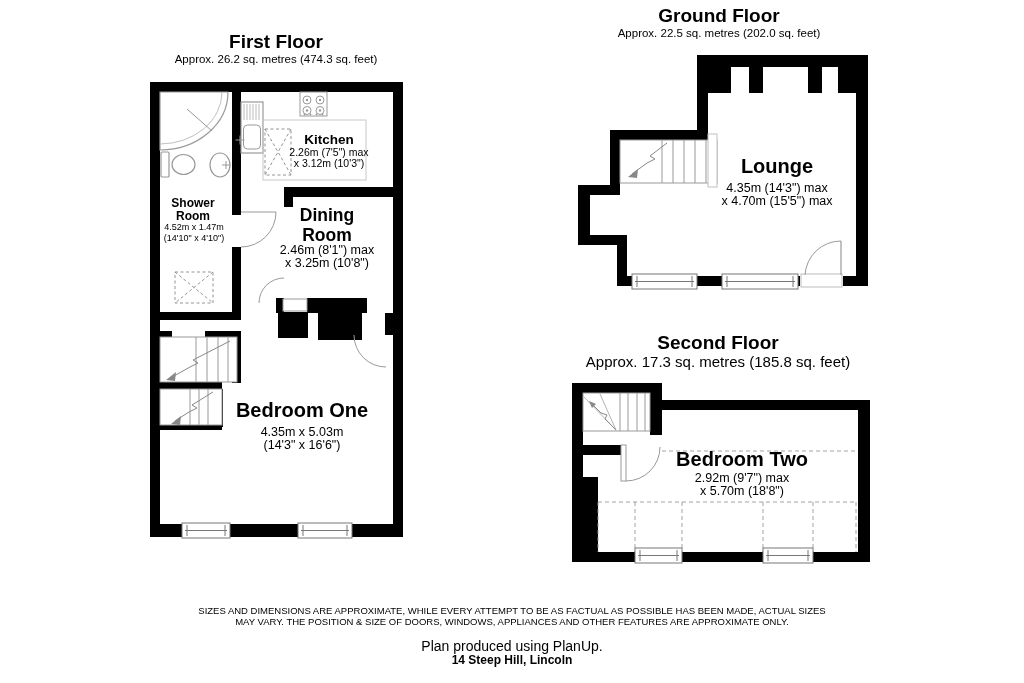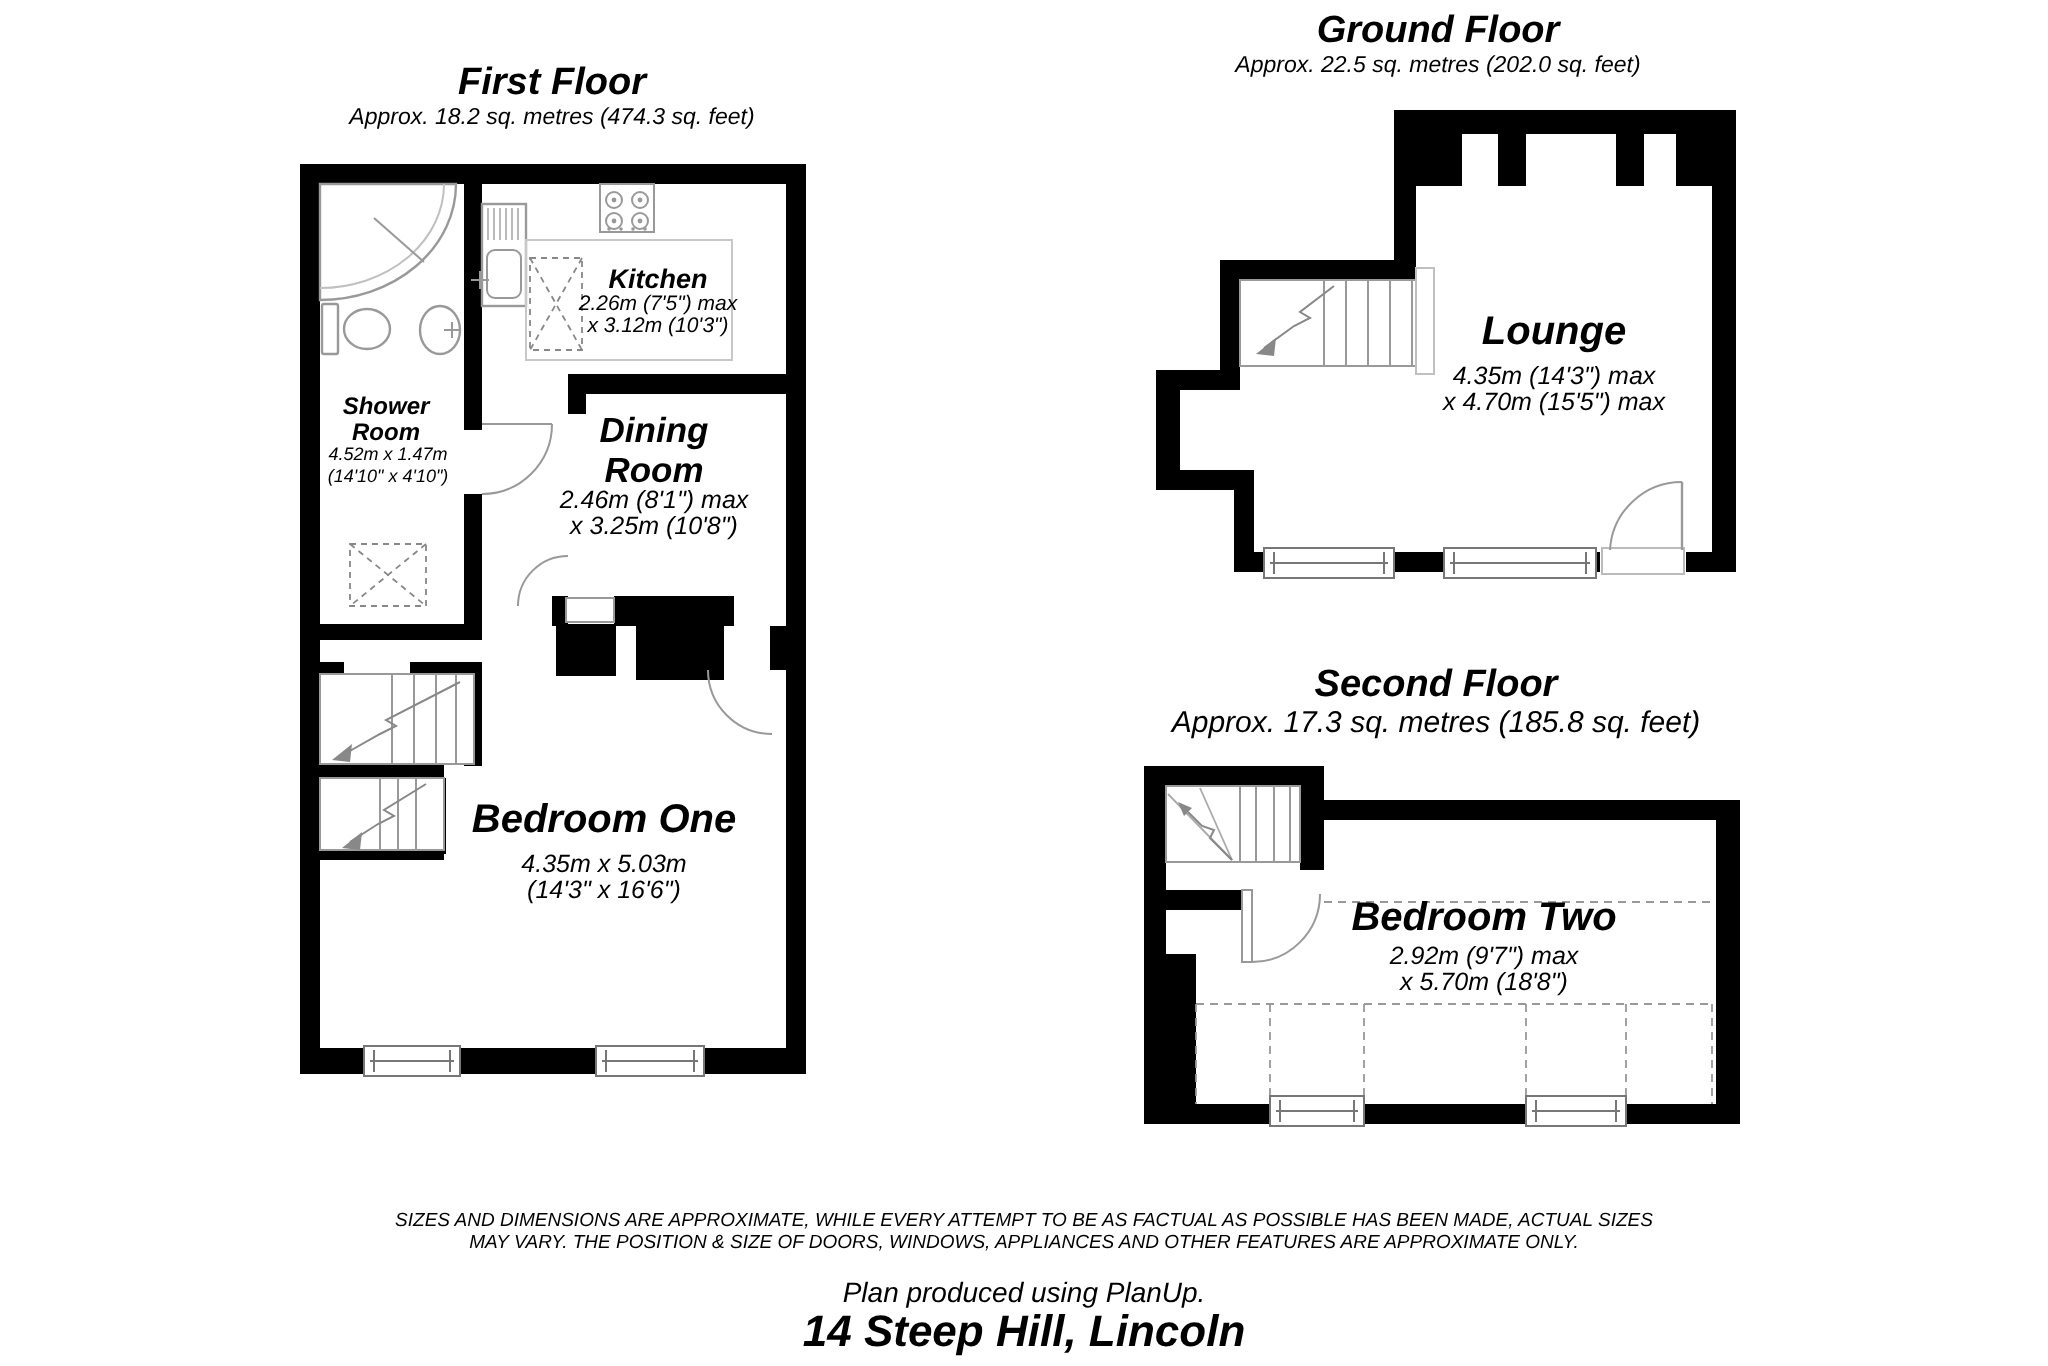--- a/index.html
+++ b/index.html
@@ -1,20 +1,20 @@
 <!DOCTYPE html>
 <html><head>
 <meta charset="utf-8">
 <style>
   html,body{margin:0;padding:0;background:#fff;}
   .page{position:relative;width:1024px;height:683px;background:#ffffff;
         font-family:"Liberation Sans",sans-serif;color:#000;overflow:hidden;}
   .page svg{position:absolute;left:0;top:0;}
   .lbl{position:absolute;transform:translateX(-50%);text-align:center;
-       white-space:nowrap;line-height:1.12;font-style:italic;}
+       white-space:nowrap;line-height:1.12;}
   .wrap{white-space:normal;}
   .b{font-weight:bold;}
 </style>
 </head>
 <body>
 
 <div class="page">
 
 <svg width="1024" height="683" viewBox="0 0 1024 683">
 
@@ -259,21 +259,21 @@
     <g>
       <rect x="763" y="548" width="50" height="15" fill="#fff" stroke="#777" stroke-width="1"></rect>
       <line x1="766" y1="555.5" x2="810" y2="555.5" stroke="#777" stroke-width="1"></line>
       <line x1="768" y1="550" x2="768" y2="561" stroke="#777" stroke-width="1"></line>
       <line x1="808" y1="550" x2="808" y2="561" stroke="#777" stroke-width="1"></line>
     </g>
   </g>
 </svg>
 
   <div class="lbl b" style="left:276px;top:31px;font-size:19px;">First Floor</div>
-  <div class="lbl" style="left:276px;top:53px;font-size:11.5px;">Approx. 18.2 sq. metres (474.3 sq. feet)</div>
+  <div class="lbl" style="left:276px;top:53px;font-size:11.5px;">Approx. 26.2 sq. metres (474.3 sq. feet)</div>
 
   <div class="lbl b" style="left:719px;top:5px;font-size:19px;">Ground Floor</div>
   <div class="lbl" style="left:719px;top:27px;font-size:11.5px;">Approx. 22.5 sq. metres (202.0 sq. feet)</div>
 
   <div class="lbl b" style="left:718px;top:332px;font-size:19px;">Second Floor</div>
   <div class="lbl" style="left:718px;top:354px;font-size:15px;">Approx. 17.3 sq. metres (185.8 sq. feet)</div>
 
   <div class="lbl b wrap" style="left:193px;top:197px;font-size:12px;width:66px;text-align:center;">Shower Room</div>
   <div class="lbl" style="left:194px;top:222px;font-size:9px;">4.52m x 1.47m</div>
   <div class="lbl" style="left:194px;top:233px;font-size:9px;">(14'10" x 4'10")</div>
@@ -294,14 +294,14 @@
   <div class="lbl" style="left:777px;top:181px;font-size:12.5px;">4.35m (14'3") max</div>
   <div class="lbl" style="left:777px;top:194px;font-size:12.5px;">x 4.70m (15'5") max</div>
 
   <div class="lbl b" style="left:742px;top:448px;font-size:20px;">Bedroom Two</div>
   <div class="lbl" style="left:742px;top:471px;font-size:12.5px;">2.92m (9'7") max</div>
   <div class="lbl" style="left:742px;top:484px;font-size:12.5px;">x 5.70m (18'8")</div>
 
   <div class="lbl" style="left:512px;top:606px;font-size:9.5px;">SIZES AND DIMENSIONS ARE APPROXIMATE, WHILE EVERY ATTEMPT TO BE AS FACTUAL AS POSSIBLE HAS BEEN MADE, ACTUAL SIZES</div>
   <div class="lbl" style="left:512px;top:617px;font-size:9.5px;">MAY VARY. THE POSITION &amp; SIZE OF DOORS, WINDOWS, APPLIANCES AND OTHER FEATURES ARE APPROXIMATE ONLY.</div>
   <div class="lbl" style="left:512px;top:639px;font-size:14px;">Plan produced using PlanUp.</div>
-  <div class="lbl b" style="left:512px;top:654px;font-size:22px;">14 Steep Hill, Lincoln</div>
+  <div class="lbl b" style="left:512px;top:654px;font-size:12px;">14 Steep Hill, Lincoln</div>
 </div>
 
 </body></html>

